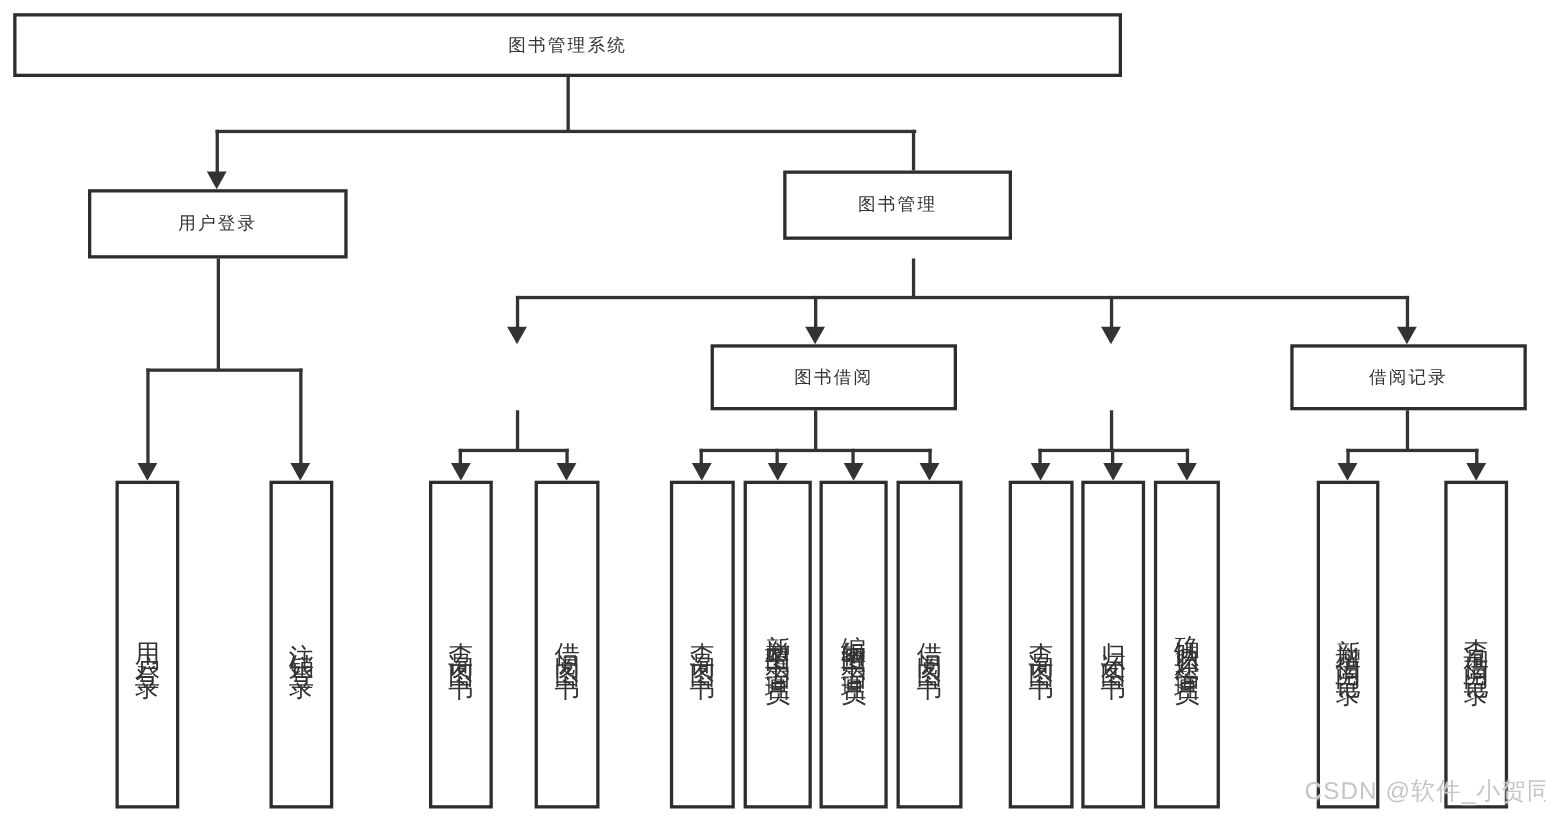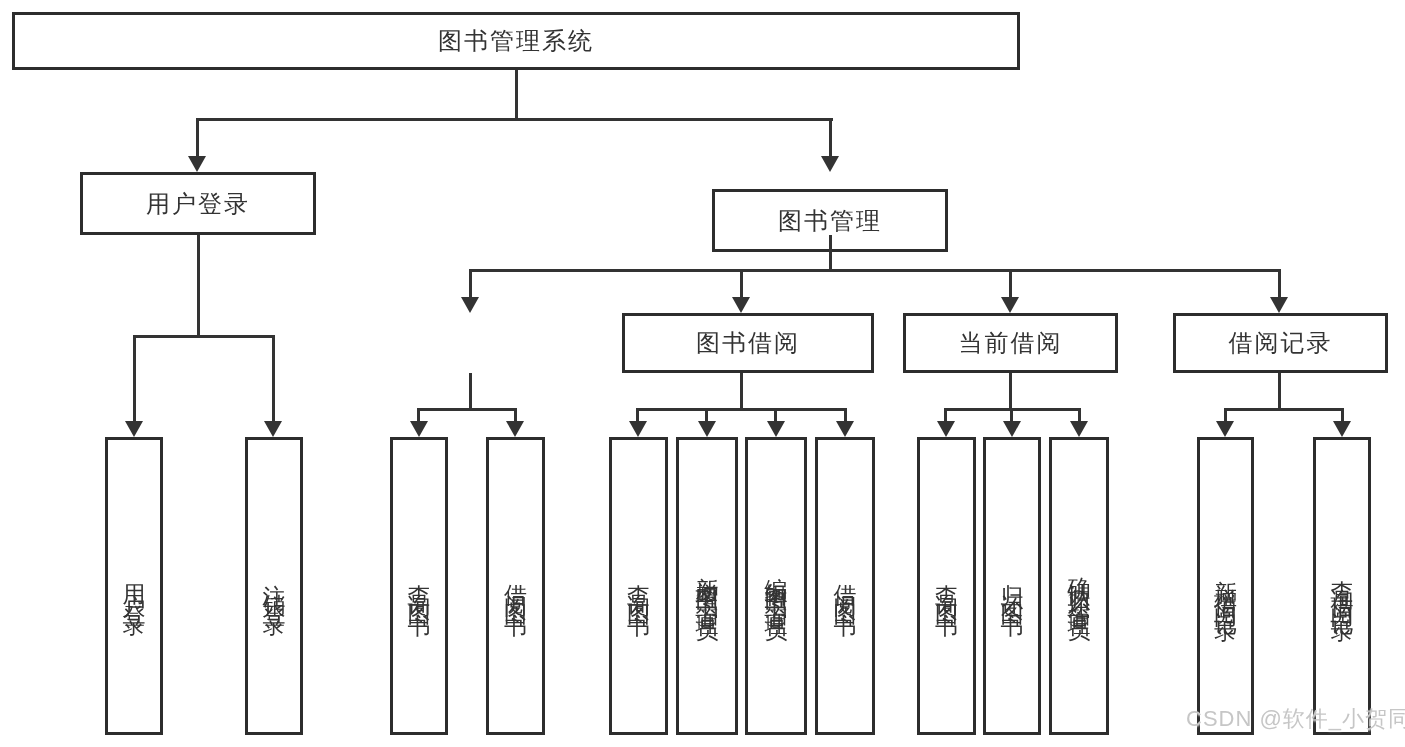--- a/index.html
+++ b/index.html
@@ -3,21 +3,21 @@
 <meta charset="utf-8">
 <style>
   html,body{margin:0;padding:0;background:#ffffff;}
   .canvas{
     position:relative;width:1405px;height:747px;background:#ffffff;
     font-family:"Liberation Sans","DejaVu Sans",sans-serif;color:#333333;overflow:hidden;
   }
   .hbox{
     position:absolute;box-sizing:border-box;border:3px solid #2d2d2d;background:#ffffff;
     display:flex;align-items:center;justify-content:center;
-    font-size:24px;letter-spacing:2px;white-space:nowrap;
+    font-size:16px;letter-spacing:2px;white-space:nowrap;
   }
   .vbox{
     position:absolute;top:437px;height:298px;box-sizing:border-box;border:3px solid #2d2d2d;
     background:#ffffff;display:flex;align-items:center;justify-content:center;
   }
   .vbox span{
     writing-mode:vertical-rl;text-orientation:mixed;
     font-size:23px;line-height:1;letter-spacing:10px;
   }
   .vbox.tight span{letter-spacing:6px;}
@@ -47,21 +47,21 @@
   <div class="vline" style="left:515px;top:70px;height:50px"></div>
   <div class="hline" style="left:196px;top:118px;width:637px"></div>
   <div class="vstub" style="left:196px;top:118px;height:40px"></div>
   <div class="vstub" style="left:829px;top:118px;height:40px"></div>
   <div class="arrow" style="left:188px;top:156px"></div>
   <div class="arrow" style="left:821px;top:156px"></div>
 
   <div class="hbox" style="left:80px;top:172px;width:236px;height:63px">
     <span>用户登录</span>
   </div>
-  <div class="hbox" style="left:712px;top:189px;width:236px;height:63px">
+  <div class="hbox" style="left:712px;top:155px;width:208px;height:63px">
     <span>图书管理</span>
   </div>
 
   <div class="vline" style="left:197px;top:235px;height:102px"></div>
   <div class="hline" style="left:133px;top:335px;width:142px"></div>
   <div class="vstub" style="left:133px;top:335px;height:88px"></div>
   <div class="vstub" style="left:272px;top:335px;height:88px"></div>
   <div class="arrow" style="left:125px;top:421px"></div>
   <div class="arrow" style="left:264px;top:421px"></div>
 
@@ -69,25 +69,22 @@
   <div class="hline" style="left:469px;top:269px;width:812px"></div>
   <div class="vstub" style="left:469px;top:269px;height:30px"></div>
   <div class="vstub" style="left:740px;top:269px;height:30px"></div>
   <div class="vstub" style="left:1009px;top:269px;height:30px"></div>
   <div class="vstub" style="left:1278px;top:269px;height:30px"></div>
   <div class="arrow" style="left:461px;top:297px"></div>
   <div class="arrow" style="left:732px;top:297px"></div>
   <div class="arrow" style="left:1001px;top:297px"></div>
   <div class="arrow" style="left:1270px;top:297px"></div>
 
-  <div class="hbox" style="left:622px;top:313px;width:252px;height:60px">
+  <div class="hbox" style="left:646px;top:313px;width:224px;height:60px">
     <span>图书借阅</span>
-  </div>
-  <div class="hbox" style="left:903px;top:313px;width:215px;height:60px">
-    <span>当前借阅</span>
   </div>
   <div class="hbox" style="left:1173px;top:313px;width:215px;height:60px">
     <span>借阅记录</span>
   </div>
 
   <div class="vline" style="left:469px;top:373px;height:37px"></div>
   <div class="hline" style="left:417px;top:408px;width:100px"></div>
   <div class="vstub" style="left:417px;top:408px;height:16px"></div>
   <div class="vstub" style="left:514px;top:408px;height:16px"></div>
   <div class="arrow" style="left:410px;top:421px"></div>

